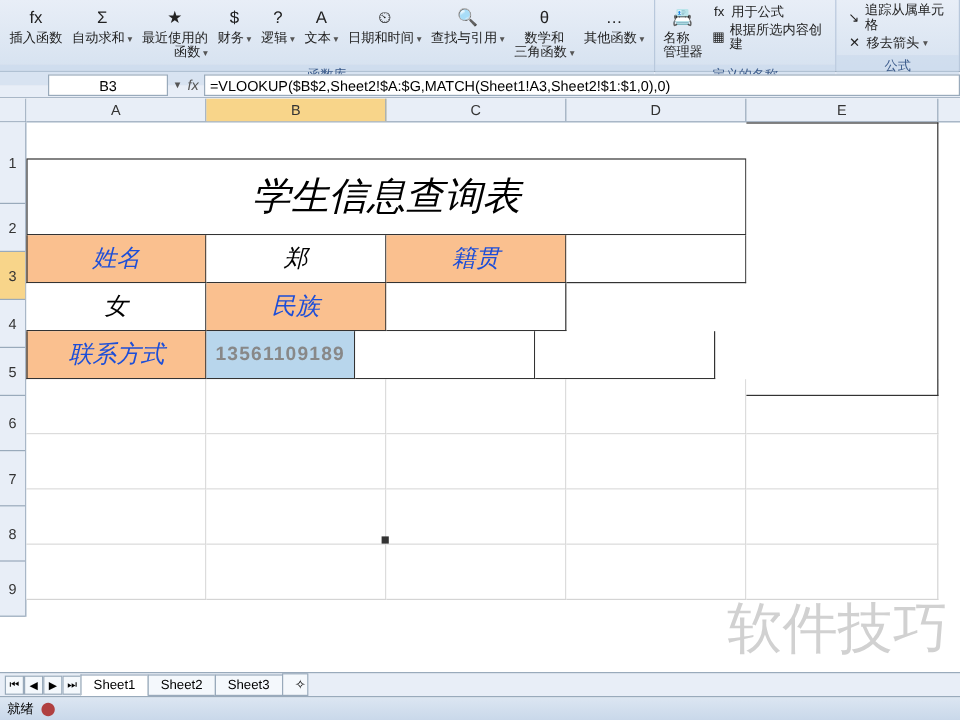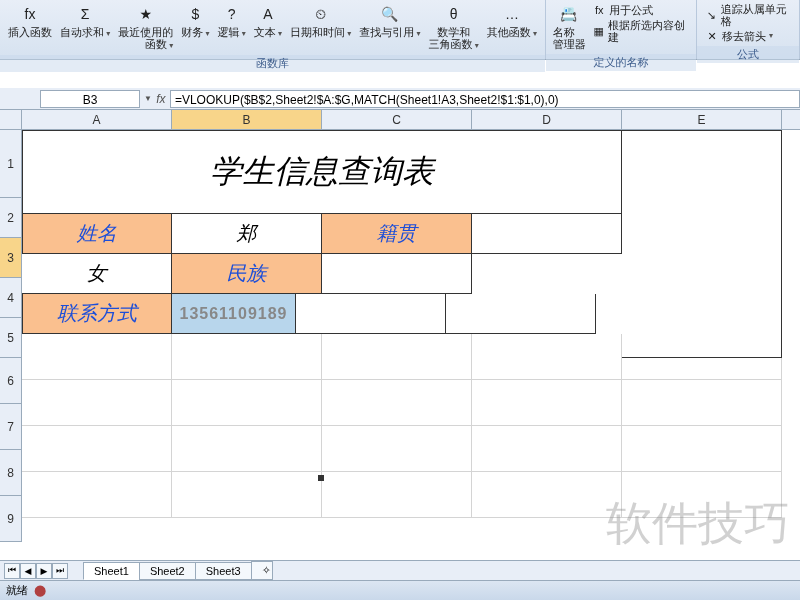--- a/index.html
+++ b/index.html
@@ -9,21 +9,21 @@
 .ribbon-group { border-right: 1px solid #b8c8dc; display: flex; flex-direction: column; }
 .ribbon-items { display: flex; align-items: flex-start; padding: 2px 4px; flex: 1; }
 .ribbon-label { font-size: 11px; text-align: center; color: #3a5a8a; padding: 1px 0; background: rgba(200,216,236,.5); }
 .rbtn { display: flex; flex-direction: column; align-items: center; padding: 2px 4px; cursor: pointer; color: #222; font-size: 11px; line-height: 1.1; min-width: 32px; }
 .ricon { width: 22px; height: 22px; display: flex; align-items: center; justify-content: center; font-size: 14px; }
 .rsmall { flex-direction: row; gap: 3px; font-size: 11px; padding: 1px 4px; min-width: auto; }
 .rsmall .ricon { width: 14px; height: 14px; font-size: 11px; }
 .vstack { display: flex; flex-direction: column; }
 .drop { font-size: 8px; color: #555; }
 
-.namebox-row { display: flex; align-items: center; height: 22px; border-bottom: 1px solid #9ab; background: #e8eef7; font-size: 12px; margin-top: 28px; }
+.namebox-row { display: flex; align-items: center; height: 22px; border-bottom: 1px solid #9ab; background: #e8eef7; font-size: 12px; }
 .namebox { width: 100px; height: 18px; margin: 0 4px 0 40px; border: 1px solid #9ab; background: #fff; text-align: center; line-height: 18px; }
 .fx-label { width: 18px; text-align: center; font-style: italic; color: #555; }
 .formula-input { flex: 1; height: 18px; border: 1px solid #9ab; background: #fff; padding: 0 4px; line-height: 18px; white-space: nowrap; overflow: hidden; }
 
 .grid-area { position: relative; height: 458px; overflow: hidden; background: #fff; }
 .corner { position: absolute; top: 0; left: 0; width: 22px; height: 20px; background: #e8eef7; border-right: 1px solid #9ab; border-bottom: 1px solid #9ab; }
 .col-headers { position: absolute; top: 0; left: 22px; right: 0; height: 20px; display: flex; background: #e8eef7; border-bottom: 1px solid #9ab; }
 .colh { border-right: 1px solid #9ab; text-align: center; line-height: 20px; color: #333; }
 .colh.sel { background: #f8d58a; }
 .row-headers { position: absolute; top: 20px; left: 0; width: 22px; background: #e8eef7; border-right: 1px solid #9ab; }
@@ -162,21 +162,21 @@
       <div class="rowh sel" style="height: 40px;">3</div>
       <div class="rowh" style="height: 40px;">4</div>
       <div class="rowh" style="height: 40px;">5</div>
       <div class="rowh" style="height: 46px;">6</div>
       <div class="rowh" style="height: 46px;">7</div>
       <div class="rowh" style="height: 46px;">8</div>
       <div class="rowh" style="height: 46px;">9</div>
     </div>
   <div class="cells" id="cells">
       <div class="crow">
-        <div class="cell title-cell in-table" style="width: 600px; height: 84px; border-top: 1px solid rgb(51, 51, 51); border-left: 1px solid rgb(51, 51, 51);">学生信息查询表</div>
+        <div class="cell title-cell in-table" style="width: 600px; height: 64px; border-top: 1px solid rgb(51, 51, 51); border-left: 1px solid rgb(51, 51, 51); margin-top: 30px;">学生信息查询表</div>
         <div class="cell in-table" style="width: 160px; height: 228px; border-top: 1px solid rgb(51, 51, 51); position: absolute; left: 600px; top: 0px;"></div>
       </div>
       <div class="crow">
         <div class="cell orange in-table" style="width: 150px; height: 40px; border-left: 1px solid rgb(51, 51, 51);">姓名</div>
         <div class="cell kai in-table" style="width: 150px; height: 40px;">郑</div>
         <div class="cell orange in-table" style="width: 150px; height: 40px; font-family: Liberation Mono, monospace;">籍贯</div>
         <div class="cell in-table" style="width: 150px; height: 40px;"></div>
       </div>
       <div class="crow">
         <div class="cell kai in-table" style="width: 150px; height: 40px;">女</div>
@@ -223,21 +223,21 @@
 
 <div class="watermark">软件技巧</div>
 
 <div class="sheet-tabs">
   <div class="nav-btns">
     <div class="nav-btn">⏮</div>
     <div class="nav-btn">◀</div>
     <div class="nav-btn">▶</div>
     <div class="nav-btn">⏭</div>
   </div>
-  <div id="tabs" style="display:flex;margin-left:16px">
+  <div id="tabs" style="display:flex;margin-left:0">
       <div class="tab active">Sheet1</div>
       <div class="tab">Sheet2</div>
       <div class="tab">Sheet3</div>
     </div>
   <div class="tab tab-new">✧</div>
 </div>
 
 <div class="statusbar">
   <span>就绪</span>
   <span style="margin-left:6px;color:#b04040">⬤</span>

